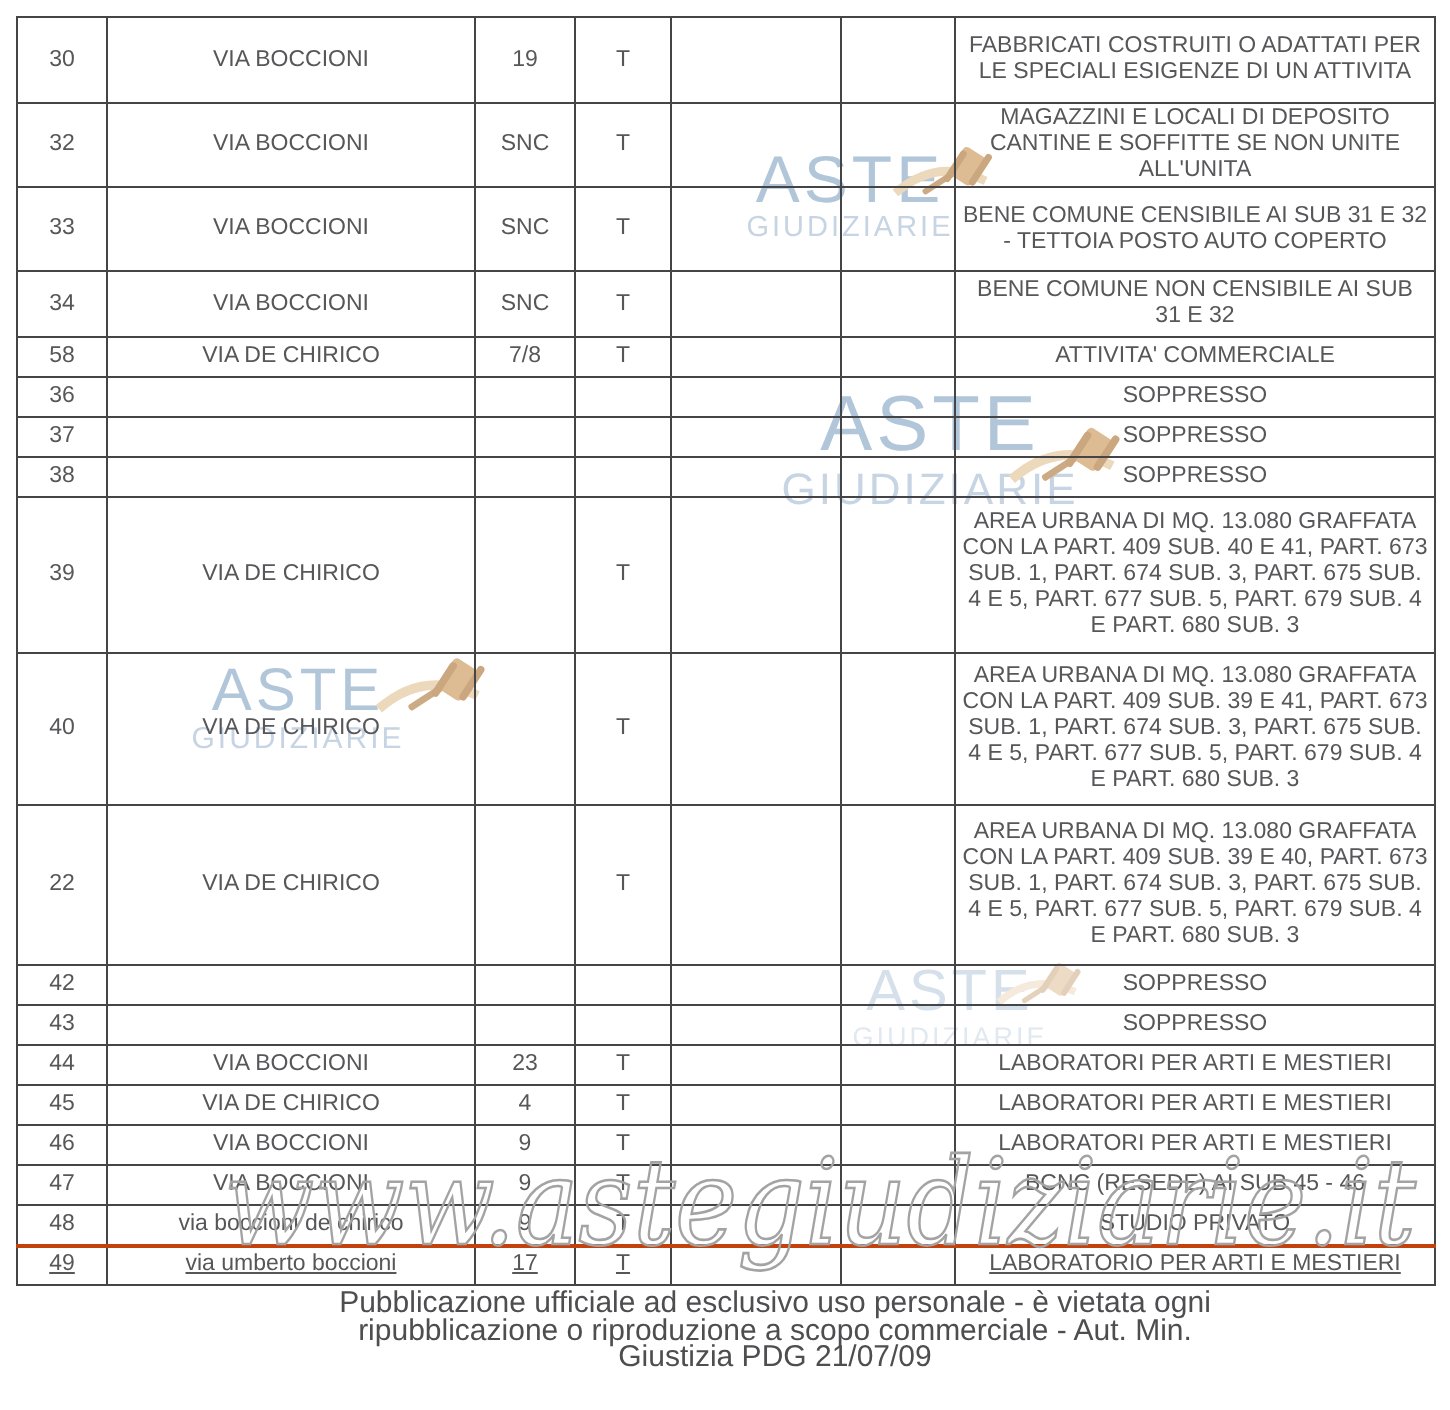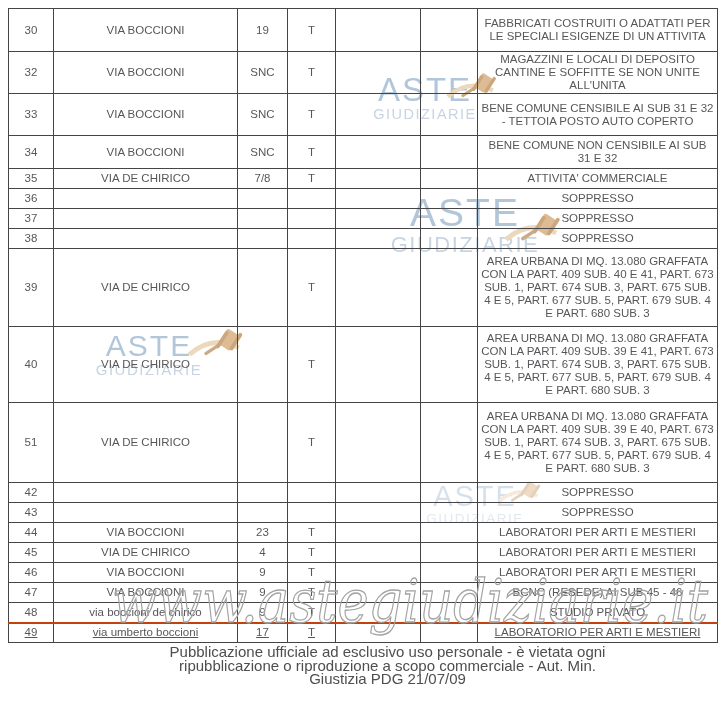--- a/index.html
+++ b/index.html
@@ -140,21 +140,21 @@
         <tr style="height: 33px;">
           <td>34</td>
           <td>VIA BOCCIONI</td>
           <td>SNC</td>
           <td>T</td>
           <td></td>
           <td></td>
           <td>BENE COMUNE NON CENSIBILE AI SUB 31 E 32</td>
         </tr>
         <tr style="height: 20px;">
-          <td>35</td>
+          <td>58</td>
           <td>VIA DE CHIRICO</td>
           <td>7/8</td>
           <td>T</td>
           <td></td>
           <td></td>
           <td>ATTIVITA' COMMERCIALE</td>
         </tr>
         <tr style="height: 20px;">
           <td>36</td>
           <td></td>
@@ -194,21 +194,21 @@
         <tr style="height: 76px;">
           <td>40</td>
           <td>VIA DE CHIRICO</td>
           <td></td>
           <td>T</td>
           <td></td>
           <td></td>
           <td>AREA URBANA DI MQ. 13.080 GRAFFATA CON LA PART. 409 SUB. 39 E 41, PART. 673 SUB. 1, PART. 674 SUB. 3, PART. 675 SUB. 4 E 5, PART. 677 SUB. 5, PART. 679 SUB. 4 E PART. 680 SUB. 3</td>
         </tr>
         <tr style="height: 80px;">
-          <td>51</td>
+          <td>22</td>
           <td>VIA DE CHIRICO</td>
           <td></td>
           <td>T</td>
           <td></td>
           <td></td>
           <td>AREA URBANA DI MQ. 13.080 GRAFFATA CON LA PART. 409 SUB. 39 E 40, PART. 673 SUB. 1, PART. 674 SUB. 3, PART. 675 SUB. 4 E 5, PART. 677 SUB. 5, PART. 679 SUB. 4 E PART. 680 SUB. 3</td>
         </tr>
         <tr style="height: 20px;">
           <td>42</td>
           <td></td>

